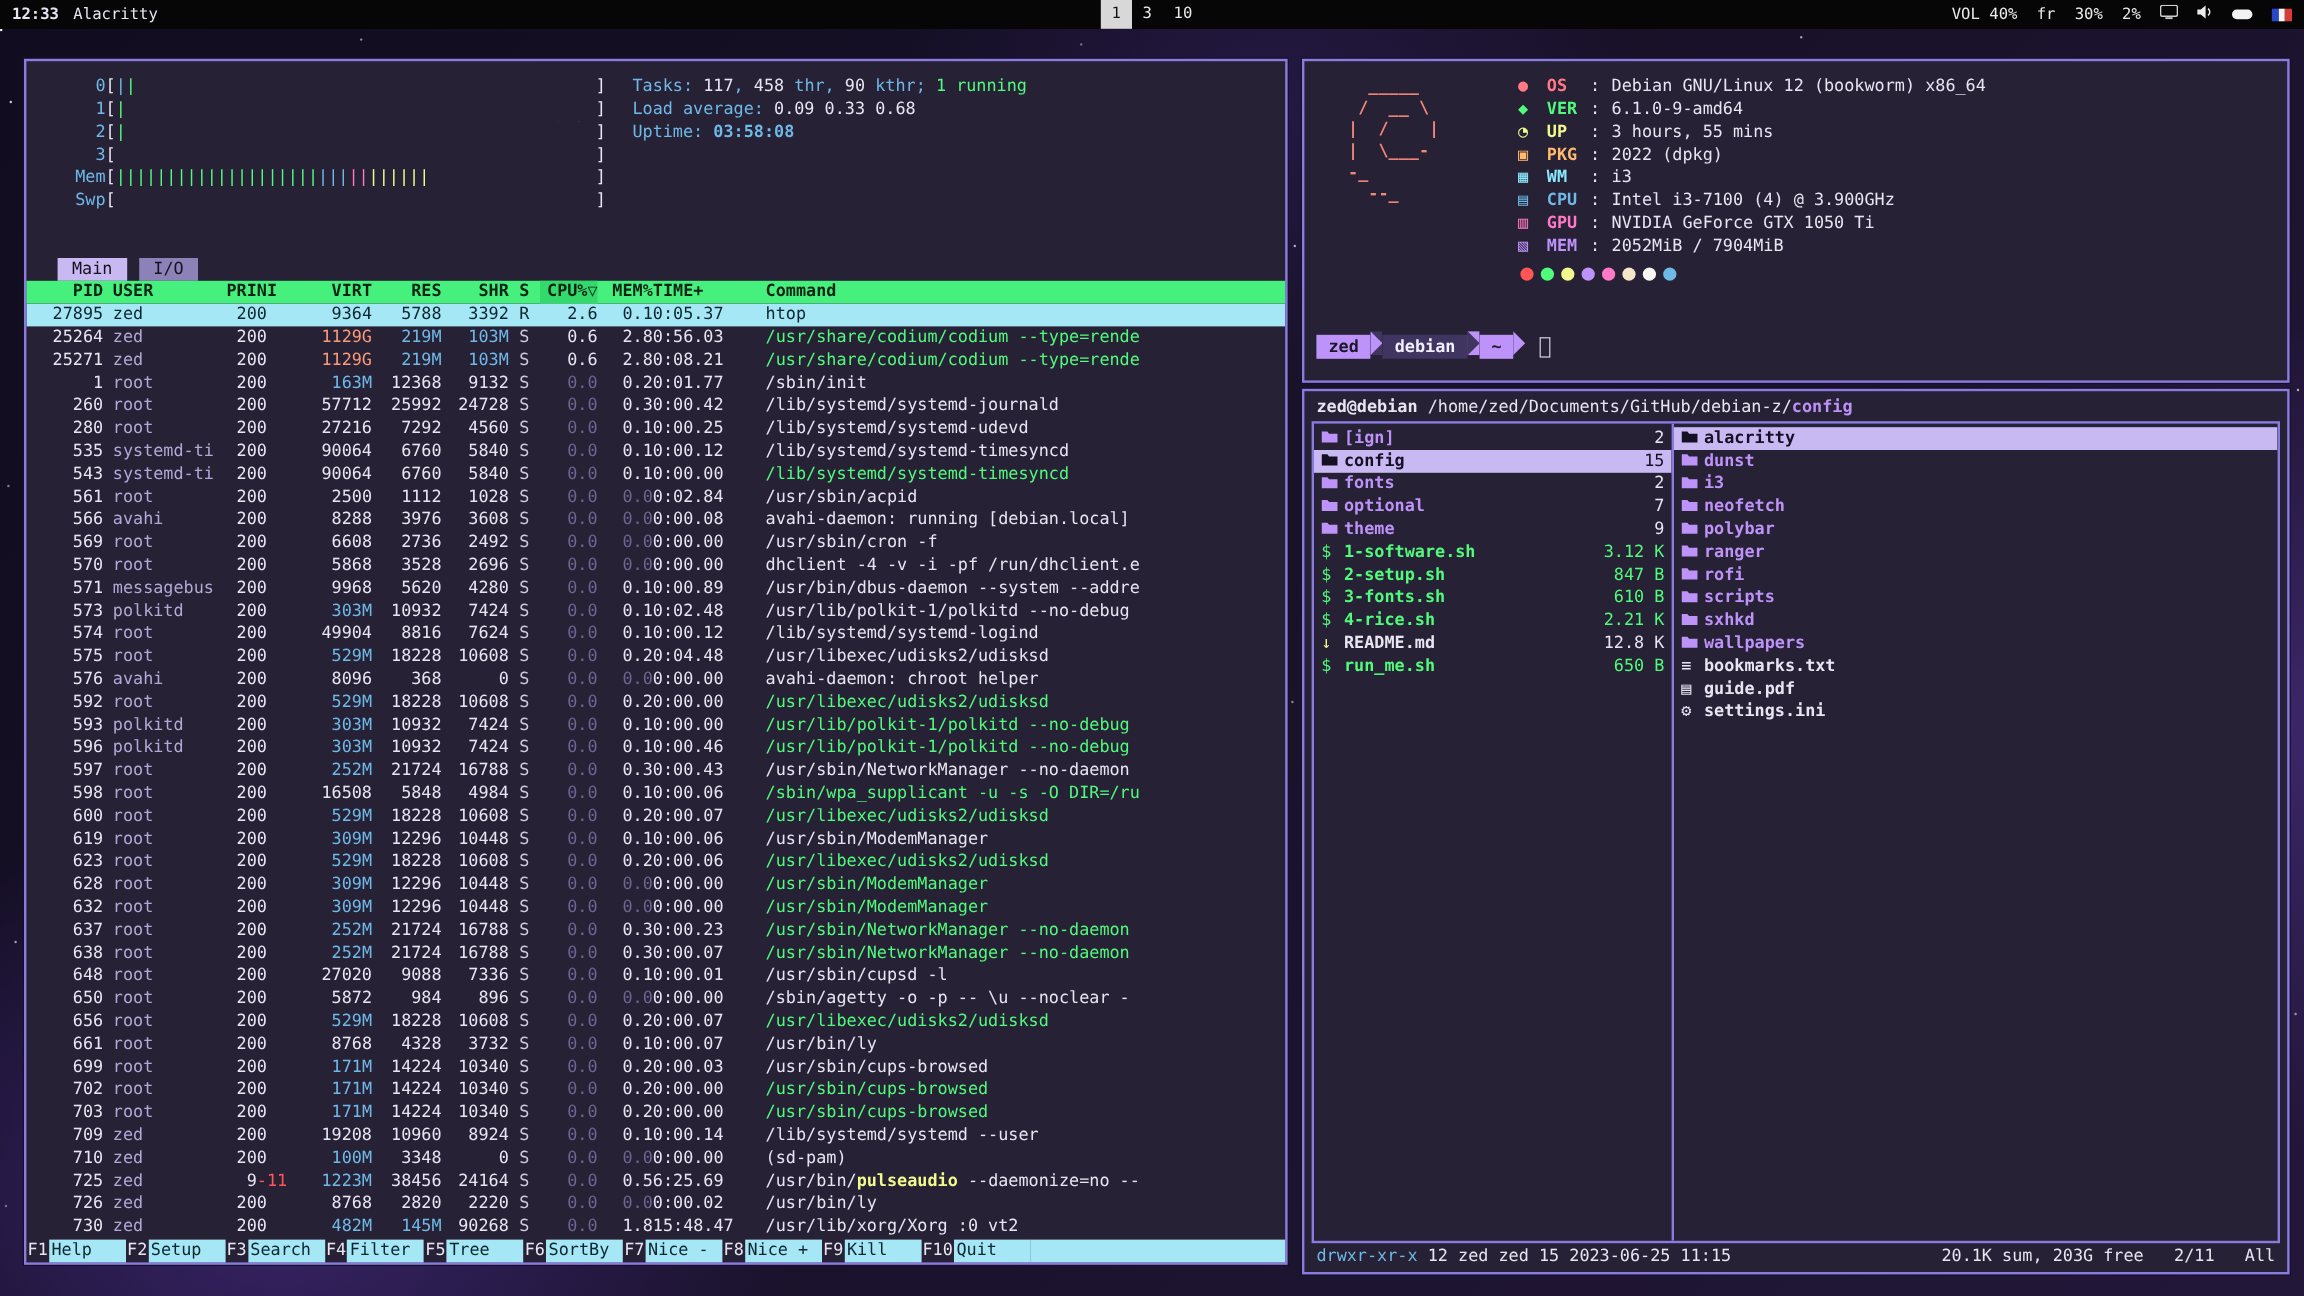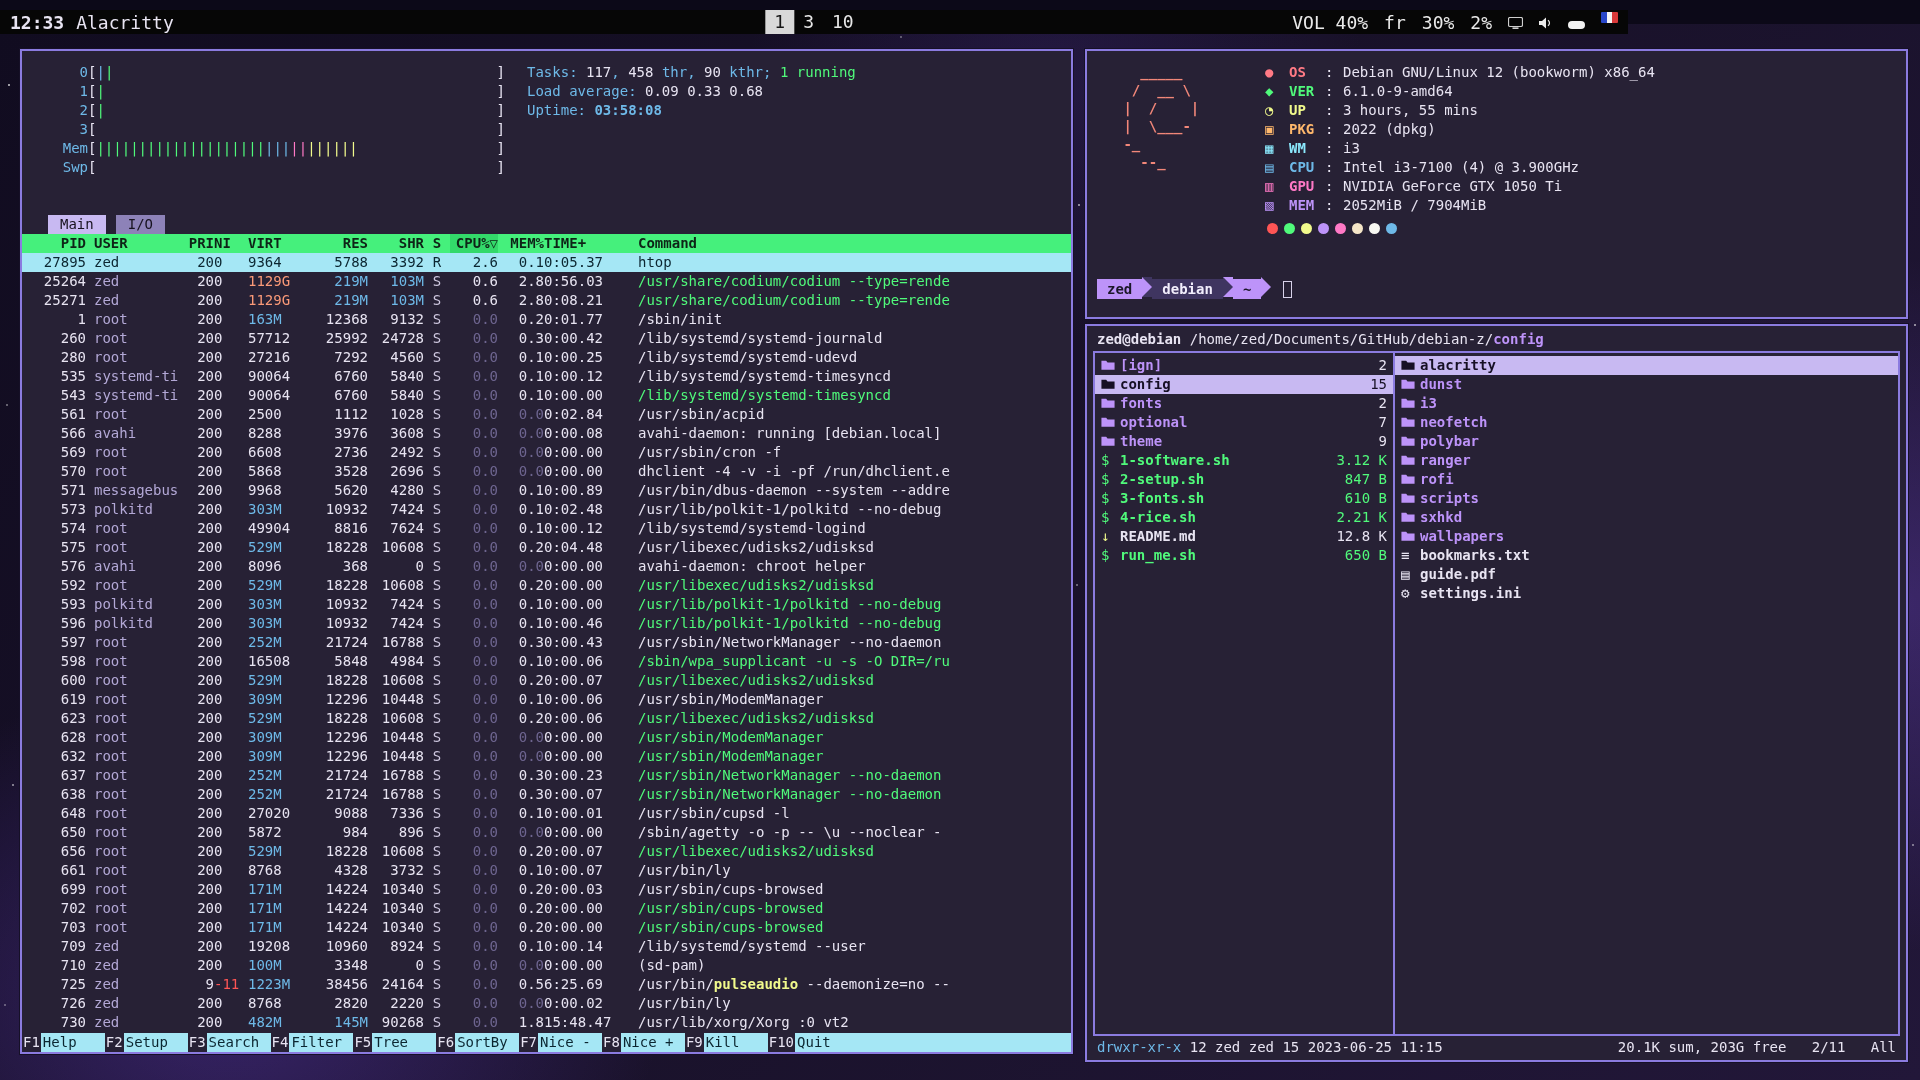--- a/index.html
+++ b/index.html
@@ -1,26 +1,26 @@
 <!DOCTYPE html>
 <html><head>
 <meta charset="utf-8">
 <style>
   *{margin:0;padding:0;box-sizing:border-box}
   html,body{width:1920px;height:1080px;overflow:hidden;background:#0c0918;
     font-family:"DejaVu Sans Mono","DejaVu Sans",monospace;color:#e8e4f2}
   
-  #topbar{position:absolute;top:10px;left:0;width:1628px;height:24px;background:#060606;
-    display:flex;align-items:center;padding:0 10px;font-size:18px;z-index:5}
+  #topbar{position:absolute;top:0;left:0;width:1920px;height:24px;background:#060606;
+    display:flex;align-items:center;padding:0 10px;font-size:13px;z-index:5}
   .bar-left{display:flex;gap:12px;align-items:center}
   .bar-time{font-weight:bold}
   .bar-ws{position:absolute;left:50%;transform:translateX(-50%);display:flex;height:24px}
   .ws{padding:0 9px;line-height:24px;color:#e8e8e8}
   .ws.active{background:#d8d8d8;color:#141414}
-  .bar-right{margin-left:auto;display:flex;align-items:flex-start;gap:16px}
+  .bar-right{margin-left:auto;display:flex;align-items:center;gap:16px}
   .bar-item{color:#eaeaea}
   .pill{display:inline-block;width:17px;height:8px;border-radius:4px;background:#f2f2f2}
   .flag{display:inline-flex;width:17px;height:11px;overflow:hidden;border-radius:1px}
   .flag i{flex:1}
   .flag .b{background:#2947c9}.flag .w{background:#f5f5f5}.flag .r{background:#d93a3a}
   
   #desktop{position:absolute;top:24px;left:0;width:1920px;height:1056px;
     background:
       radial-gradient(ellipse 700px 520px at 12% 92%, rgba(130,80,255,.30), transparent 62%),
       radial-gradient(ellipse 760px 560px at 99% 55%, rgba(140,90,255,.26), transparent 62%),
@@ -48,21 +48,21 @@
   .htop-tabs{margin-top:38px;height:19px;padding-left:26px;display:flex;gap:10px;flex:none}
   .tab{padding:0 12px;color:#17121f}
   .tab.active{background:#c8b9f2}
   .tab.inactive{background:#8d82b8}
   .prow{display:flex;height:19px;padding-left:4px;white-space:pre;flex:none}
   .prow span{display:block;overflow:hidden}
   .c-pid{width:60px;text-align:right}
   .c-user{width:94px;padding-left:8px;color:#b3a8d6}
   .c-pri{width:34px;text-align:right}
   .c-ni{width:34px;}
-  .c-virt{width:62px;text-align:left}
+  .c-virt{width:62px;text-align:right}
   .c-res{width:58px;text-align:right}
   .c-shr{width:56px;text-align:right}
   .c-s{width:26px;text-align:center;color:#cfc8e0}
   .c-cpu{width:48px;text-align:right}
   .c-mem{width:46px;text-align:right}
   .c-time{width:84px;text-align:left}
   .c-cmd{flex:1;padding-left:10px;white-space:pre}
   .phead{background:#45f07c}
   .phead span{color:#0e2417 !important;font-weight:bold}
   .phead .sorted{background:#33d96a}

